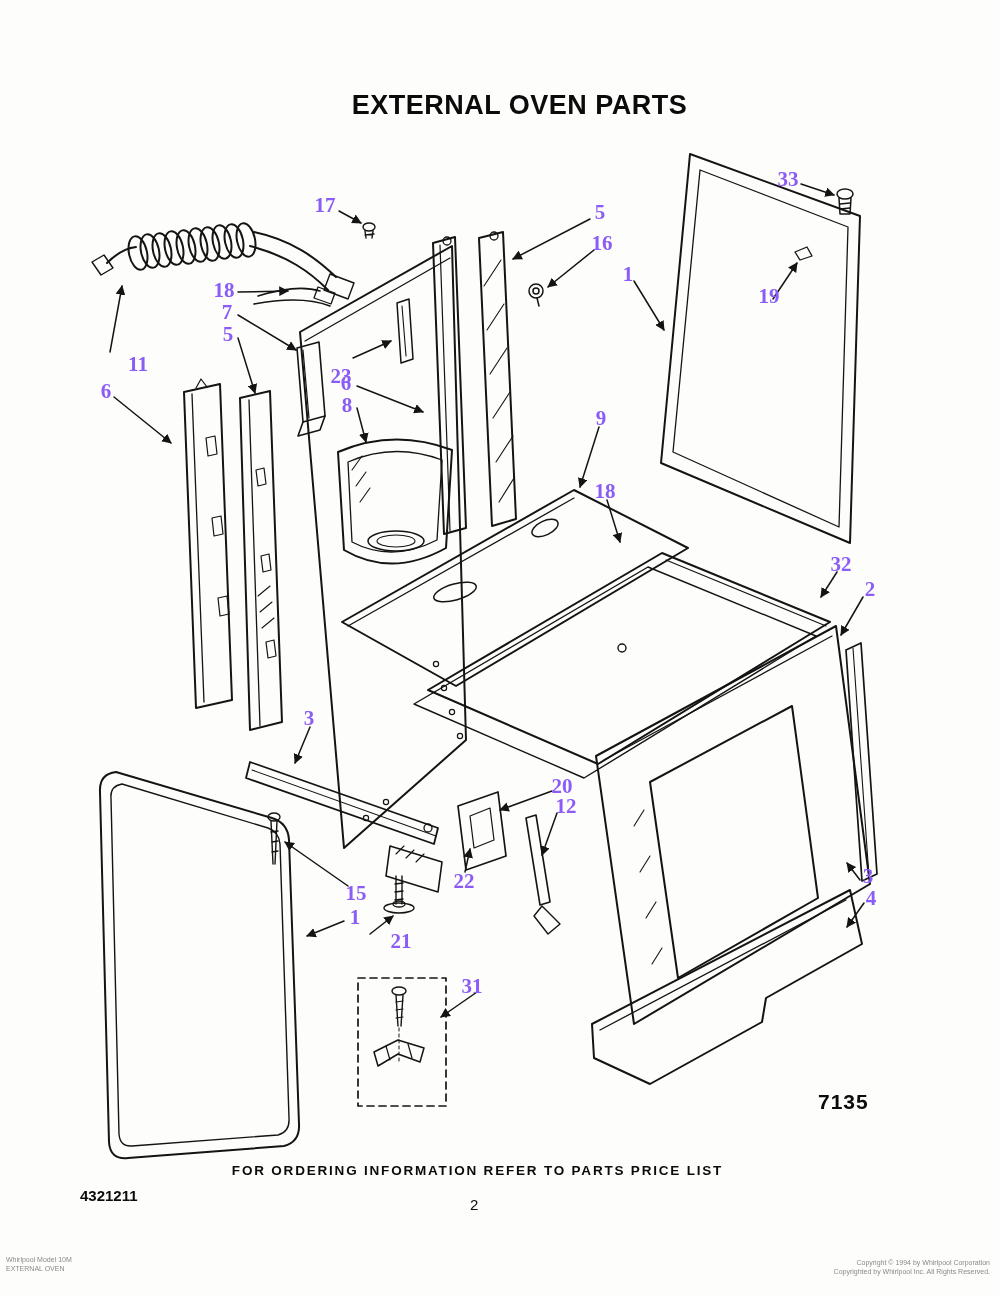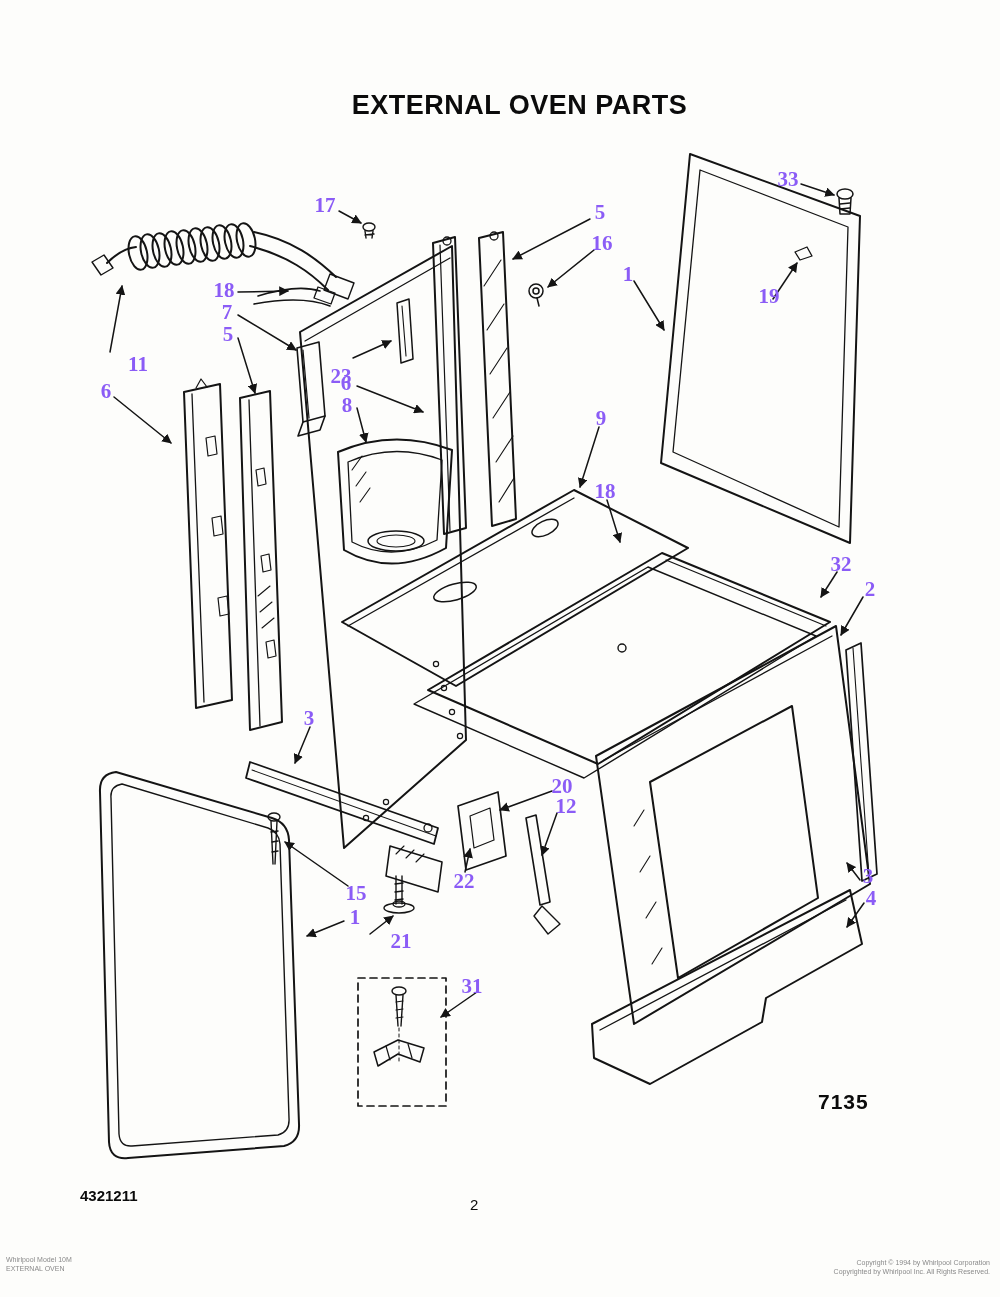--- a/index.html
+++ b/index.html
@@ -276,20 +276,21 @@
       <div class="callout" style="left: 464px; top: 881px;">22</div>
       <div class="callout" style="left: 356px; top: 893px;">15</div>
       <div class="callout" style="left: 355px; top: 917px;">1</div>
       <div class="callout" style="left: 361px; top: 941px; margin-left: 40px;">21</div>
       <div class="callout" style="left: 868px; top: 876px;">3</div>
       <div class="callout" style="left: 871px; top: 898px;">4</div>
       <div class="callout" style="left: 472px; top: 986px;">31</div>
     </div>
 
   <div class="diagram-code">7135</div>
+  <div class="ordering">FOR ORDERING INFORMATION REFER TO PARTS PRICE LIST</div>
   <div class="docnum">4321211</div>
   <div class="pagenum">2</div>
 
   <div class="fineprint left">
     <div>Whirlpool Model 10M</div>
     <div>EXTERNAL OVEN</div>
   </div>
   <div class="fineprint right">
     <div>Copyright © 1994 by Whirlpool Corporation</div>
     <div>Copyrighted by Whirlpool Inc.  All Rights Reserved.</div>

